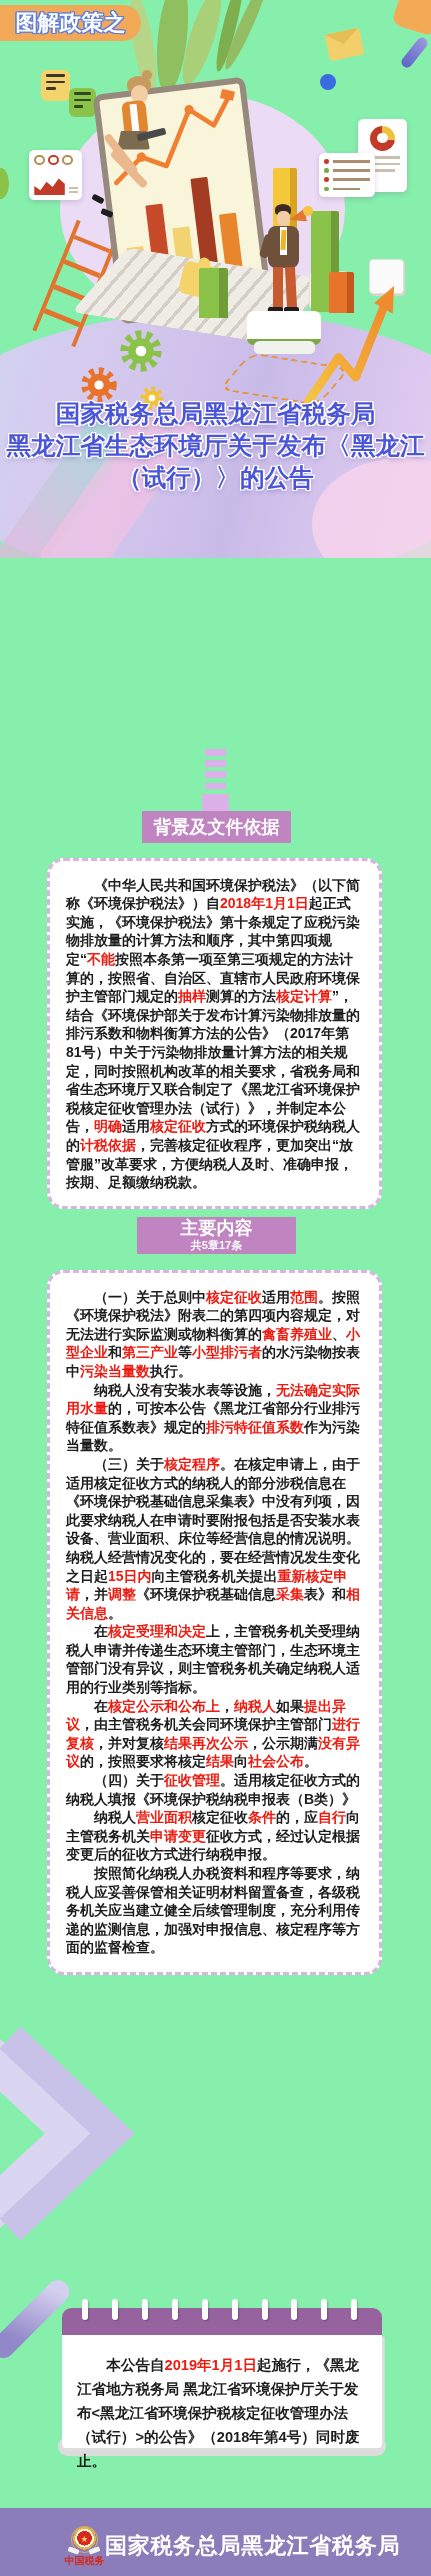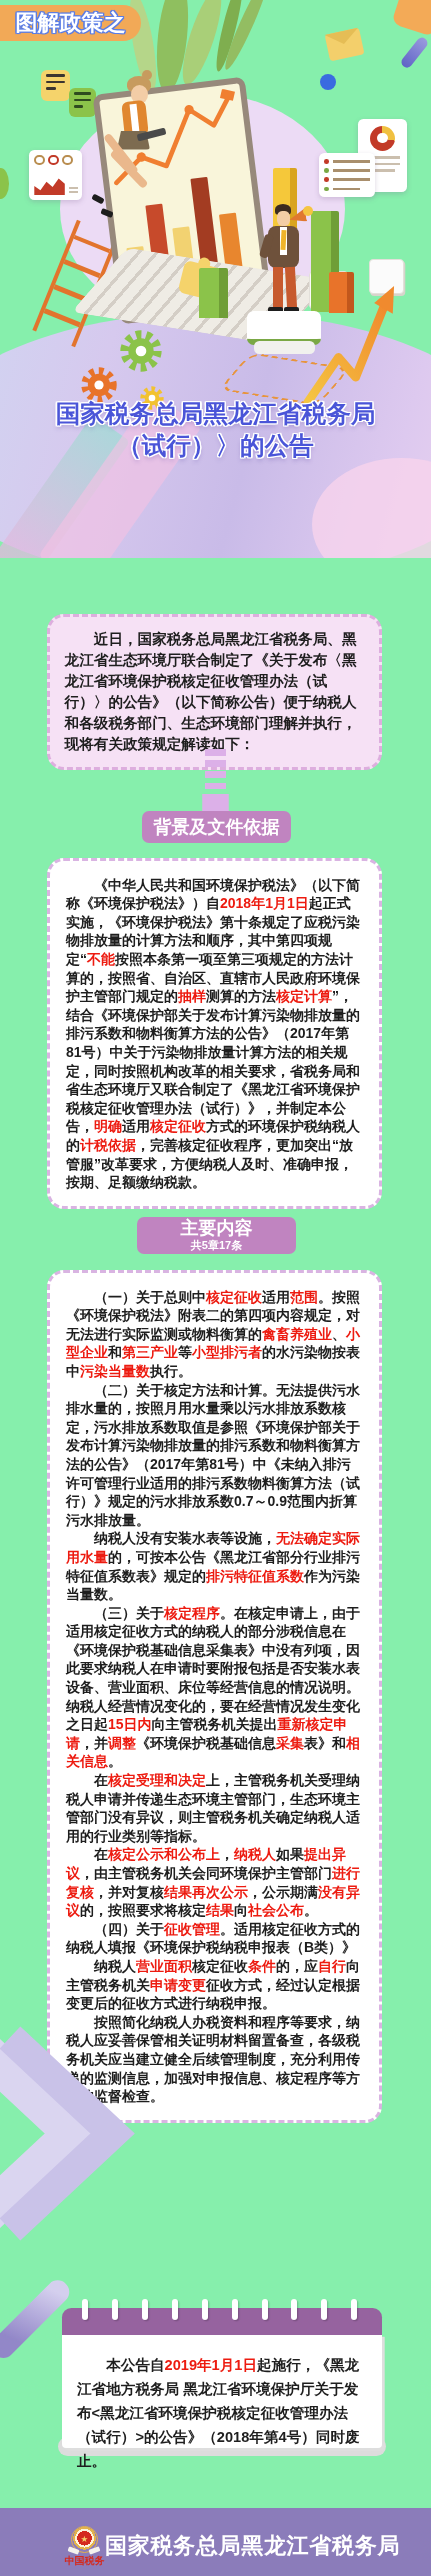--- a/index.html
+++ b/index.html
@@ -46,21 +46,21 @@
   
   .dash-box{position:absolute;left:47px;width:335px;border:3.3px dashed #d9b4e2;border-radius:17px;background:#fff;
             color:#1e1e1e;font-size:14px;line-height:18.6px;padding:14.6px 16px;box-sizing:border-box;}
   .dash-box p{margin:0;text-indent:2em;}
   .intro{top:614px;background:#f6e1f5;border-color:#ddaede;font-size:14.6px;line-height:21px;padding:12px 14.6px;}
   .red{color:#ed1b10;}
   .flow-arrow{position:absolute;left:0;top:749px;width:431px;}
   .flow-arrow .dash-bar{width:21px;height:6.6px;background:#dcb0e8;margin:0 auto 4.6px auto;}
   .flow-arrow .head{width:26.5px;height:35px;margin:1.3px auto 0 auto;background:#dcb0e8;
         clip-path:polygon(0 0,100% 0,100% 52%,50% 100%,0 52%);}
-  .sec-header{position:absolute;background:#c084c0;border-radius:7px;color:#fff;text-align:center;}
+  .sec-header{position:absolute;background:#c084c0;border-radius:1px;color:#fff;text-align:center;}
   .h1a{left:142px;top:811px;width:149px;height:32px;font-size:18px;line-height:32px;}
   .h2a{left:137px;top:1217px;width:159px;height:37px;}
   .h2a .t1{font-size:18px;line-height:21px;padding-top:1.3px;}
   .h2a .t2{font-size:11px;line-height:13.3px;}
   .h3a{left:137px;top:2245px;width:159px;height:36px;font-size:18px;line-height:36px;}
   .bgbox{top:858px;}
   .mainbox{top:1270px;}
 
   
   .chevron{position:absolute;left:0;top:2024px;}
@@ -250,47 +250,44 @@
           </linearGradient>
         </defs>
       <polyline points="12,185 58,118 84,148 128,38" fill="none" stroke="url(#gz)" stroke-width="13" stroke-linejoin="round" stroke-linecap="round"></polyline>
       <polygon points="112,36 142,10 140,52" fill="#f08a2e"></polygon>
     </svg>
   </div>
 
   <div class="badge">图解政策之</div>
   <div class="title">
     <div>国家税务总局黑龙江省税务局</div>
+    <div>黑龙江省生态环境厅关于发布〈黑龙江</div>
     <div>（试行）〉的公告</div>
   </div>
 
-  <div class="dash-box intro">
-      <p><span>近日，国家税务总局黑龙江省税务局、黑龙江省生态环境厅联合制定了《关于发布〈黑龙江省环境保护税核定征收管理办法（试行）〉的公告》（以下简称公告）便于纳税人和各级税务部门、生态环境部门理解并执行，现将有关政策规定解读如下：</span></p>
-    </div>
 
   <div class="flow-arrow">
     <div class="dash-bar"></div>
       <div class="dash-bar"></div>
       <div class="dash-bar"></div>
       <div class="dash-bar"></div>
     <div class="head"></div>
   </div>
 
   <div class="sec-header h1a">背景及文件依据</div>
   <div class="dash-box bgbox">
       <p><span>《中华人民共和国环境保护税法》（以下简称《环境保护税法》）自</span><span class="red">2018年1月1日</span><span>起正式实施，《环境保护税法》第十条规定了应税污染物排放量的计算方法和顺序，其中第四项规定“</span><span class="red">不能</span><span>按照本条第一项至第三项规定的方法计算的，按照省、自治区、直辖市人民政府环境保护主管部门规定的</span><span class="red">抽样</span><span>测算的方法</span><span class="red">核定计算</span><span>”，结合《环境保护部关于发布计算污染物排放量的排污系数和物料衡算方法的公告》（2017年第81号）中关于污染物排放量计算方法的相关规定，同时按照机构改革的相关要求，省税务局和省生态环境厅又联合制定了《黑龙江省环境保护税核定征收管理办法（试行）》，并制定本公告，</span><span class="red">明确</span><span>适用</span><span class="red">核定征收</span><span>方式的环境保护税纳税人的</span><span class="red">计税依据</span><span>，完善核定征收程序，更加突出“放管服”改革要求，方便纳税人及时、准确申报，按期、足额缴纳税款。</span></p>
     </div>
 
   <div class="sec-header h2a">
     <div class="t1">主要内容</div>
     <div class="t2">共5章17条</div>
   </div>
   <div class="dash-box mainbox">
       <p><span>（一）关于总则中</span><span class="red">核定征收</span><span>适用</span><span class="red">范围</span><span>。按照《环境保护税法》附表二的第四项内容规定，对无法进行实际监测或物料衡算的</span><span class="red">禽畜养殖业</span><span>、</span><span class="red">小型企业</span><span>和</span><span class="red">第三产业</span><span>等</span><span class="red">小型排污者</span><span>的水污染物按表中</span><span class="red">污染当量数</span><span>执行。</span></p>
-      <p><span>（二）关于核定方法和计算。无法提供污水排水量的，按照月用水量乘以污水排放系数核定，污水排放系数取值是参照《环境保护部关于发布计算污染物排放量的排污系数和物料衡算方法的公告》（2017年第81号）中《未纳入排污许可管理行业适用的排污系数物料衡算方法（试行）》规定的污水排放系数0.7～0.9范围内折算污水排放量。</span></p>
       <p><span>纳税人没有安装水表等设施，</span><span class="red">无法确定实际用水量</span><span>的，可按本公告《黑龙江省部分行业排污特征值系数表》规定的</span><span class="red">排污特征值系数</span><span>作为污染当量数。</span></p>
       <p><span>（三）关于</span><span class="red">核定程序</span><span>。在核定申请上，由于适用核定征收方式的纳税人的部分涉税信息在《环境保护税基础信息采集表》中没有列项，因此要求纳税人在申请时要附报包括是否安装水表设备、营业面积、床位等经营信息的情况说明。纳税人经营情况变化的，要在经营情况发生变化之日起</span><span class="red">15日内</span><span>向主管税务机关提出</span><span class="red">重新核定申请</span><span>，并</span><span class="red">调整</span><span>《环境保护税基础信息</span><span class="red">采集</span><span>表》和</span><span class="red">相关信息</span><span>。</span></p>
       <p><span>在</span><span class="red">核定受理和决定</span><span>上，主管税务机关受理纳税人申请并传递生态环境主管部门，生态环境主管部门没有异议，则主管税务机关确定纳税人适用的行业类别等指标。</span></p>
       <p><span>在</span><span class="red">核定公示和公布上</span><span>，</span><span class="red">纳税人</span><span>如果</span><span class="red">提出异议</span><span>，由主管税务机关会同环境保护主管部门</span><span class="red">进行复核</span><span>，并对复核</span><span class="red">结果再次公示</span><span>，公示期满</span><span class="red">没有异议</span><span>的，按照要求将核定</span><span class="red">结果</span><span>向</span><span class="red">社会公布</span><span>。</span></p>
       <p><span>（四）关于</span><span class="red">征收管理</span><span>。适用核定征收方式的纳税人填报《环境保护税纳税申报表（B类）》</span></p>
       <p><span>纳税人</span><span class="red">营业面积</span><span>核定征收</span><span class="red">条件</span><span>的，应</span><span class="red">自行</span><span>向主管税务机关</span><span class="red">申请变更</span><span>征收方式，经过认定根据变更后的征收方式进行纳税申报。</span></p>
       <p><span>按照简化纳税人办税资料和程序等要求，纳税人应妥善保管相关证明材料留置备查，各级税务机关应当建立健全后续管理制度，充分利用传递的监测信息，加强对申报信息、核定程序等方面的监督检查。</span></p>
     </div>
 
   <svg class="chevron" width="139" height="219" viewBox="0 0 210 330">

